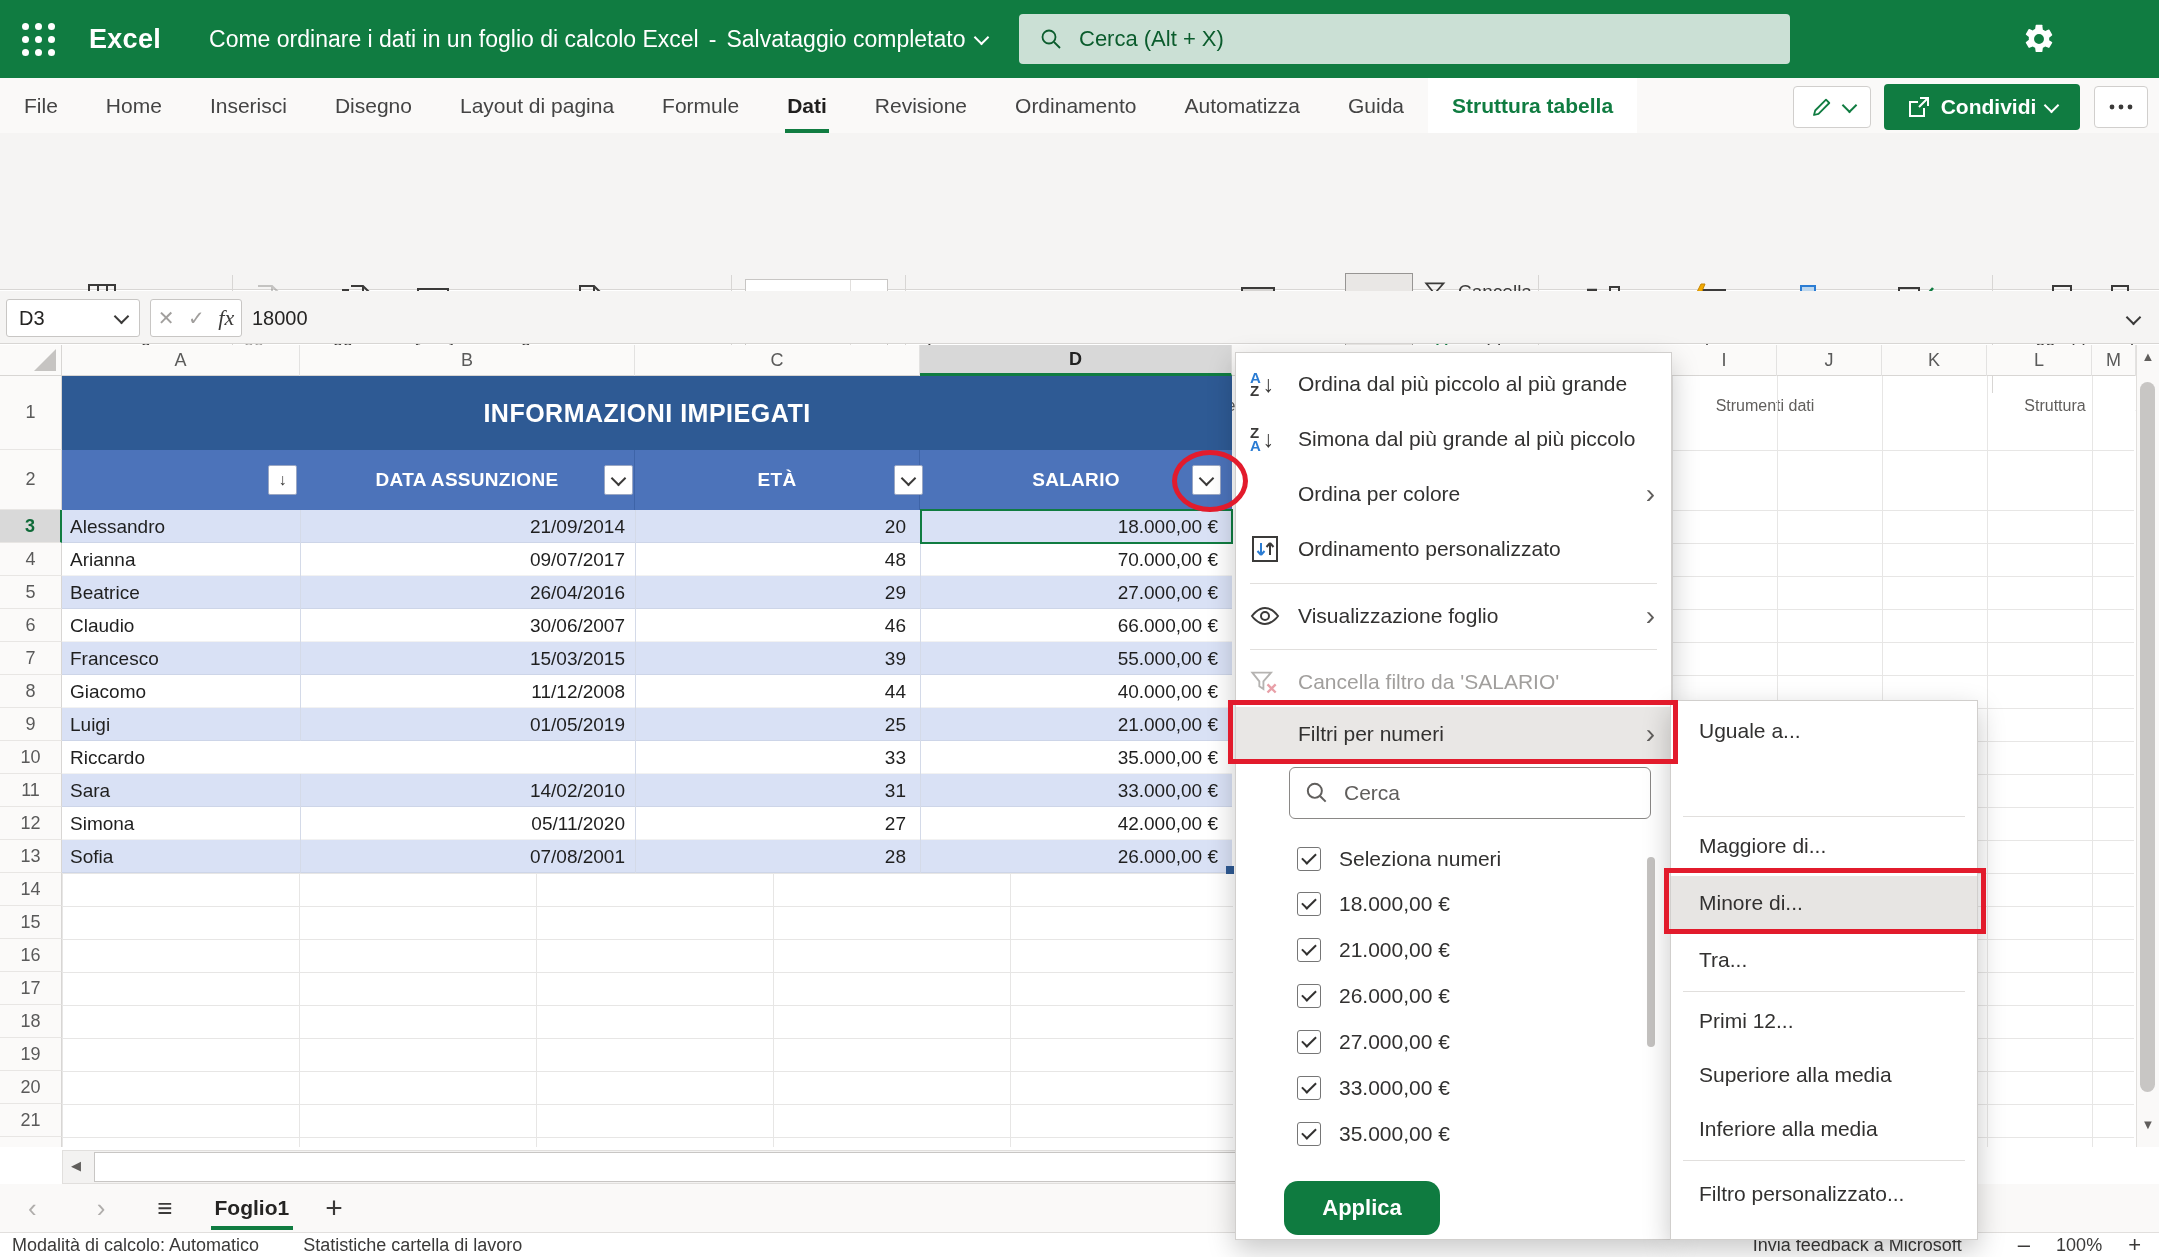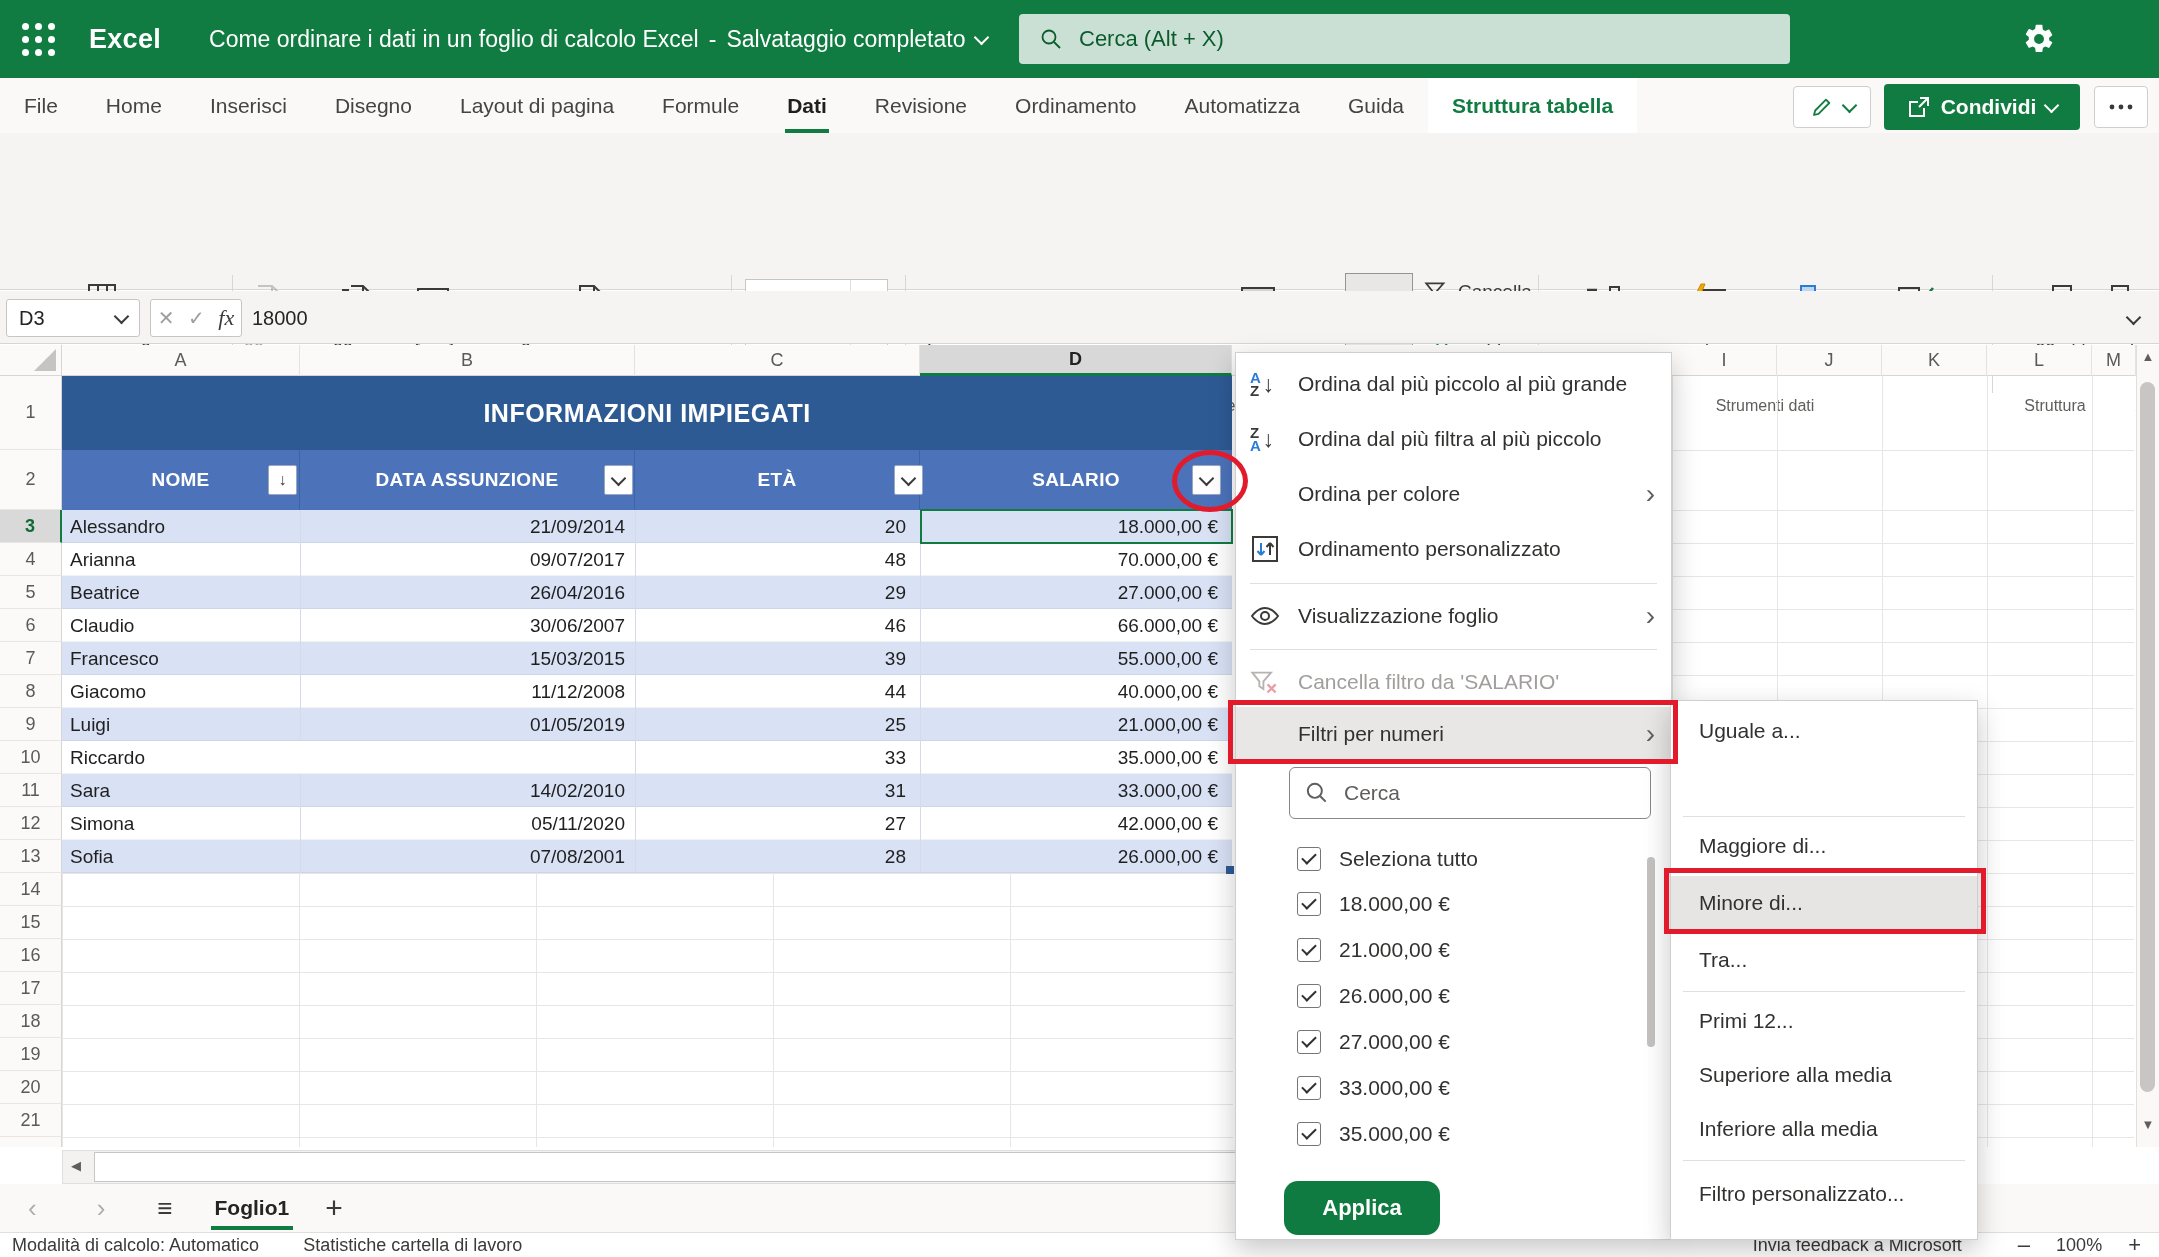--- a/index.html
+++ b/index.html
@@ -434,23 +434,20 @@
 
 <div class="glines" style="left:62px;top:873px;width:1171px;height:274px;background-image:repeating-linear-gradient(to bottom,#E7E6E5 0 1px,transparent 1px 33px),repeating-linear-gradient(to right,#E7E6E5 0 1px,transparent 1px 237px);"></div>
 <div class="glines" style="left:1672px;top:376px;width:462px;height:771px;background-image:repeating-linear-gradient(to right,#E7E6E5 0 1px,transparent 1px 105px);"></div>
 <div class="glines" style="left:1672px;top:510px;width:462px;height:637px;background-image:repeating-linear-gradient(to bottom,#E7E6E5 0 1px,transparent 1px 33px);"></div>
 <div class="glines" style="left:1672px;top:450px;width:462px;height:1px;background:#E7E6E5;"></div>
 
 <div id="ttitle">
     <span>INFORMAZIONI IMPIEGATI</span>
   </div>
 <div id="thead">
-  <div class="hcell" style="left:0;width:238px;">
-      <span>NOME</span>
-    </div>
   <div class="hcell" style="left:238px;width:335px;">
       <span>DATA ASSUNZIONE</span>
     </div>
   <div class="hcell" style="left:573px;width:285px;">
       <span>ETÀ</span>
     </div>
   <div class="hcell" style="left:858px;width:312px;border-right:none;">
       <span>SALARIO</span>
     </div>
   <div class="fbtn" style="left:206px;">
@@ -576,21 +573,21 @@
     <span class="lbl">Ordina dal più piccolo al più grande</span>
   </div>
   <div class="mi" style="top:58px;">
     <span class="slot">
         <span class="azicon" style="font-size:15px;line-height:13px;">
           <span>Z</span>
           <span class="blue">A</span>
         </span>
         <span class="sortarrow" style="font-size:23px;">↓</span>
       </span>
-    <span class="lbl">Ordina dal più filtra al più piccolo</span>
+    <span class="lbl">Simona dal più grande al più piccolo</span>
   </div>
   <div class="mi" style="top:113px;">
     <span class="slot"></span>
     <span class="lbl">Ordina per colore</span>
     <span class="arr">›</span>
   </div>
   <div class="mi" style="top:168px;">
     <span class="slot">
       <svg width="30" height="30" viewBox="0 0 30 30">
           <rect x="3" y="3" width="24" height="24" fill="none" stroke="#3B3A39" stroke-width="2"></rect>
@@ -628,21 +625,21 @@
   </div>
   <div id="msearch">
     <svg width="26" height="26" viewBox="0 0 24 24" style="margin:0 12px 0 14px;">
         <circle cx="10" cy="10" r="6.5" fill="none" stroke="#605E5C" stroke-width="1.8"></circle>
         <line x1="15" y1="15" x2="20" y2="20" stroke="#605E5C" stroke-width="1.8"></line>
       </svg>
     <input placeholder="Cerca" style="">
   </div>
   <div class="chkrow" style="top:483px;">
       <span class="cbx"></span>
-      <span>Seleziona tutto</span>
+      <span>Seleziona numeri</span>
     </div>
   <div class="chkrow" style="top:528px;">
       <span class="cbx"></span>
       <span>18.000,00 €</span>
     </div>
   <div class="chkrow" style="top:574px;">
       <span class="cbx"></span>
       <span>21.000,00 €</span>
     </div>
   <div class="chkrow" style="top:620px;">

